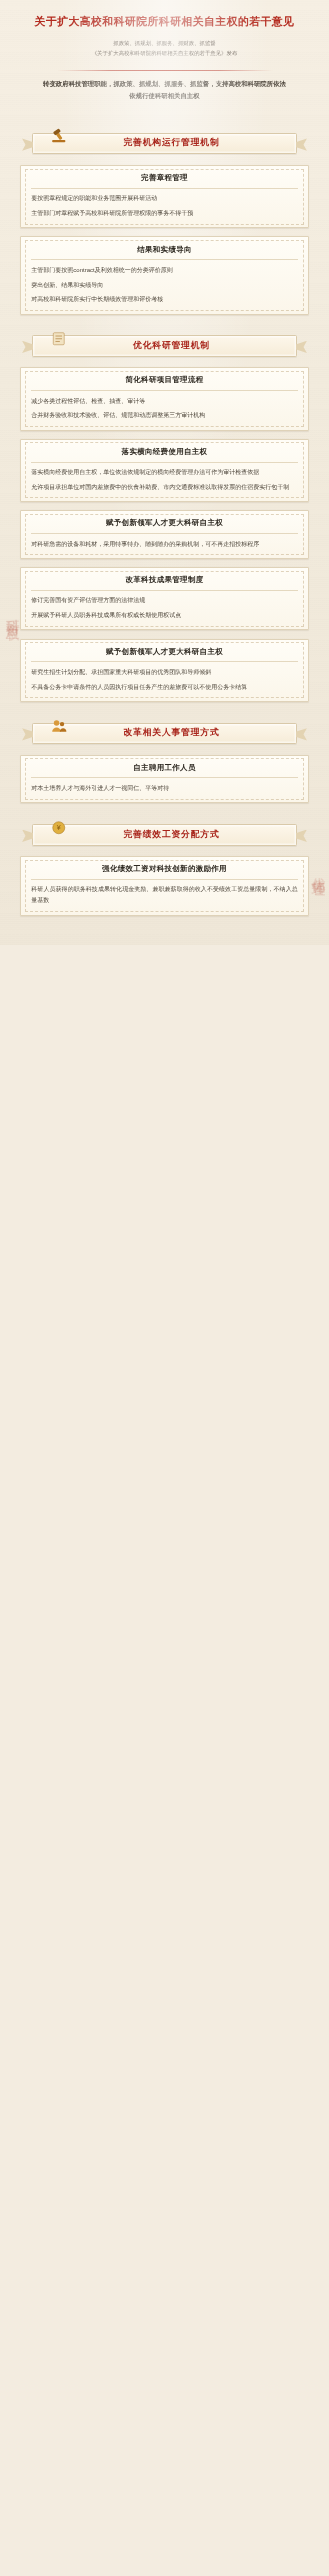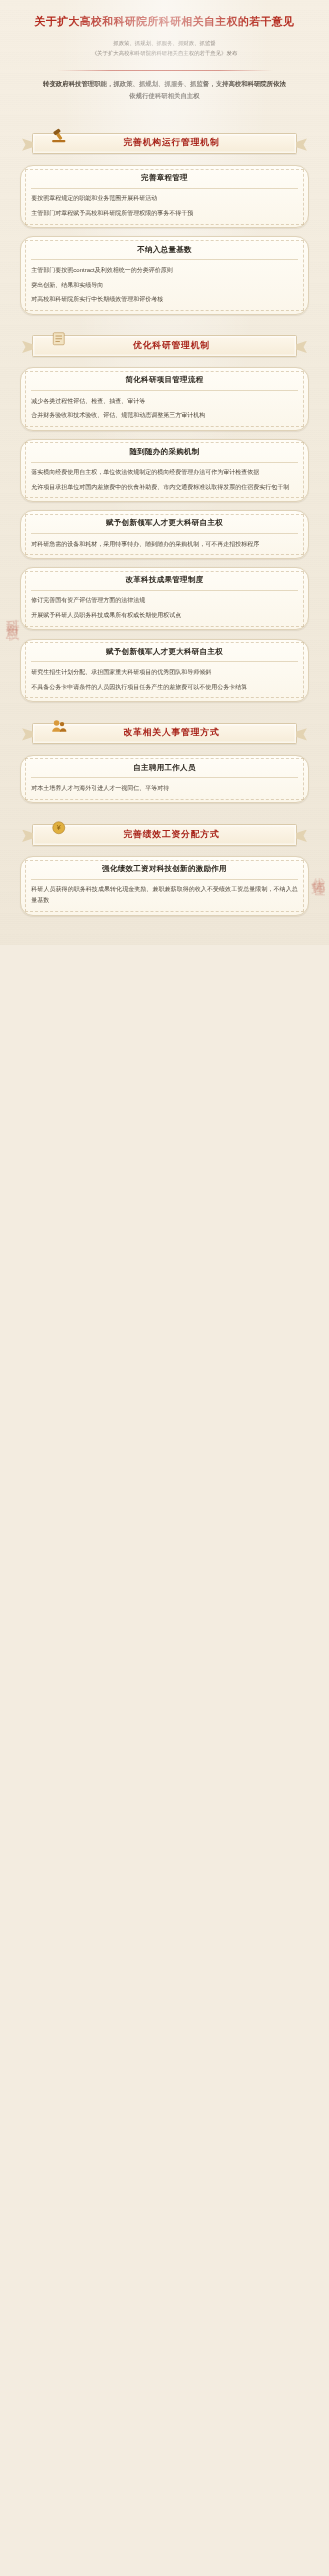--- a/index.html
+++ b/index.html
@@ -107,21 +107,21 @@
     width: 17.5px; height: 17.5px;
     z-index: 4;
   }
 
   
   .cards { width: 289px; margin: 7.2px auto 0 auto; }
   .card {
     position: relative;
     background: linear-gradient(180deg, #fffdf7 0%, #fbf6ea 100%);
     border: 0.5px solid #dfd2b8;
-    border-radius: 13px;
+    border-radius: 1px;
     margin: 0 0 8.2px 0;
     padding: 7.2px 10.3px 8.2px 10.3px;
     box-shadow: 0 0.5px 1px rgba(90,70,40,.10);
   }
   .card::after {
     content: "";
     position: absolute;
     left: 4.1px; right: 4.1px; top: 2.6px; bottom: 2.6px;
     border: 0.5px dashed rgba(200,178,140,.55);
     pointer-events: none;
@@ -198,21 +198,21 @@
     </div>
     <div class="cards">
       <div class="card">
         <div class="card-title">完善章程管理</div>
         <div class="card-body">
           <p>要按照章程规定的职能和业务范围开展科研活动</p>
           <p>主管部门对章程赋予高校和科研院所管理权限的事务不得干预</p>
         </div>
       </div>
       <div class="card">
-        <div class="card-title">不纳入总量基数</div>
+        <div class="card-title">结果和实绩导向</div>
         <div class="card-body">
           <p>主管部门要按照contract及利效相统一的分类评价原则</p>
           <p>突出创新、结果和实绩导向</p>
           <p>对高校和科研院所实行中长期绩效管理和评价考核</p>
         </div>
       </div>
     </div>
   </div>
 
   <div class="section">
@@ -226,21 +226,21 @@
     </div>
     <div class="cards">
       <div class="card">
         <div class="card-title">简化科研项目管理流程</div>
         <div class="card-body">
           <p>减少各类过程性评估、检查、抽查、审计等</p>
           <p>合并财务验收和技术验收、评估、规范和动态调整第三方审计机构</p>
         </div>
       </div>
       <div class="card">
-        <div class="card-title">随到随办的采购机制</div>
+        <div class="card-title">落实横向经费使用自主权</div>
         <div class="card-body">
           <p>落实横向经费使用自主权，单位依法依规制定的横向经费管理办法可作为审计检查依据</p>
           <p>允许项目承担单位对国内差旅费中的伙食补助费、市内交通费标准以取得发票的住宿费实行包干制</p>
         </div>
       </div>
       <div class="card">
         <div class="card-title">赋予创新领军人才更大科研自主权</div>
         <div class="card-body">
           <p>对科研急需的设备和耗材，采用特事特办、随到随办的采购机制，可不再走招投标程序</p>
         </div>

